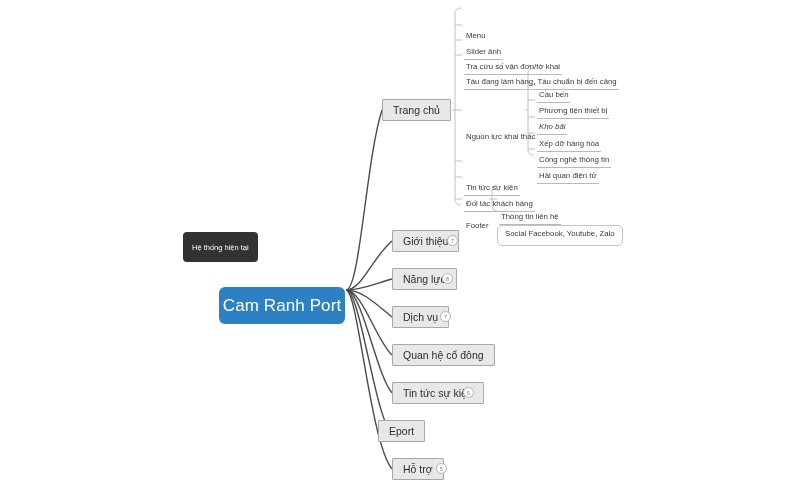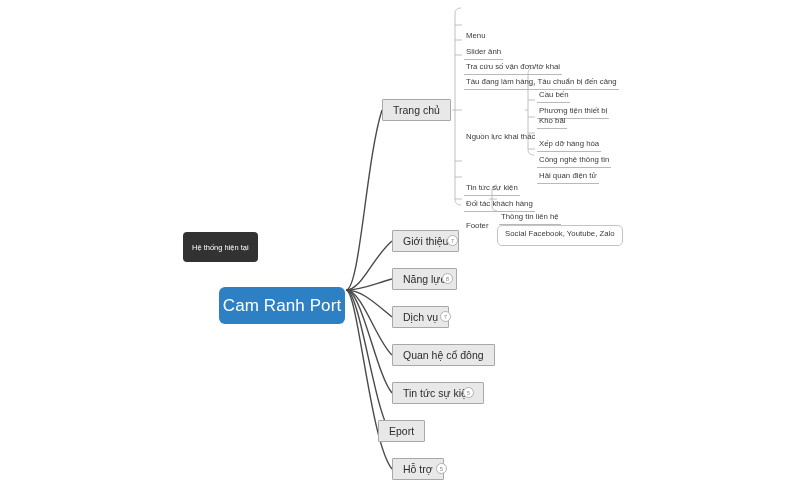--- a/index.html
+++ b/index.html
@@ -253,21 +253,21 @@
   <div class="leaf plain" style="left:464px; top:193px;">
     <span>Footer</span>
   </div>
 
   <div class="leaf underline" style="left:537px; top:62px;">
     <span>Cầu bến</span>
   </div>
   <div class="leaf underline" style="left:537px; top:78px;">
     <span>Phương tiện thiết bị</span>
   </div>
-  <div class="leaf underline" style="left:537px; top:88px;">
+  <div class="leaf underline" style="left:537px; top:94px;font-style:italic;">
     <span>Kho bãi</span>
   </div>
   <div class="leaf underline" style="left:537px; top:111px;">
     <span>Xếp dỡ hàng hóa</span>
   </div>
   <div class="leaf underline" style="left:537px; top:127px;">
     <span>Công nghệ thông tin</span>
   </div>
   <div class="leaf underline" style="left:537px; top:143px;">
     <span>Hải quan điện tử</span>

